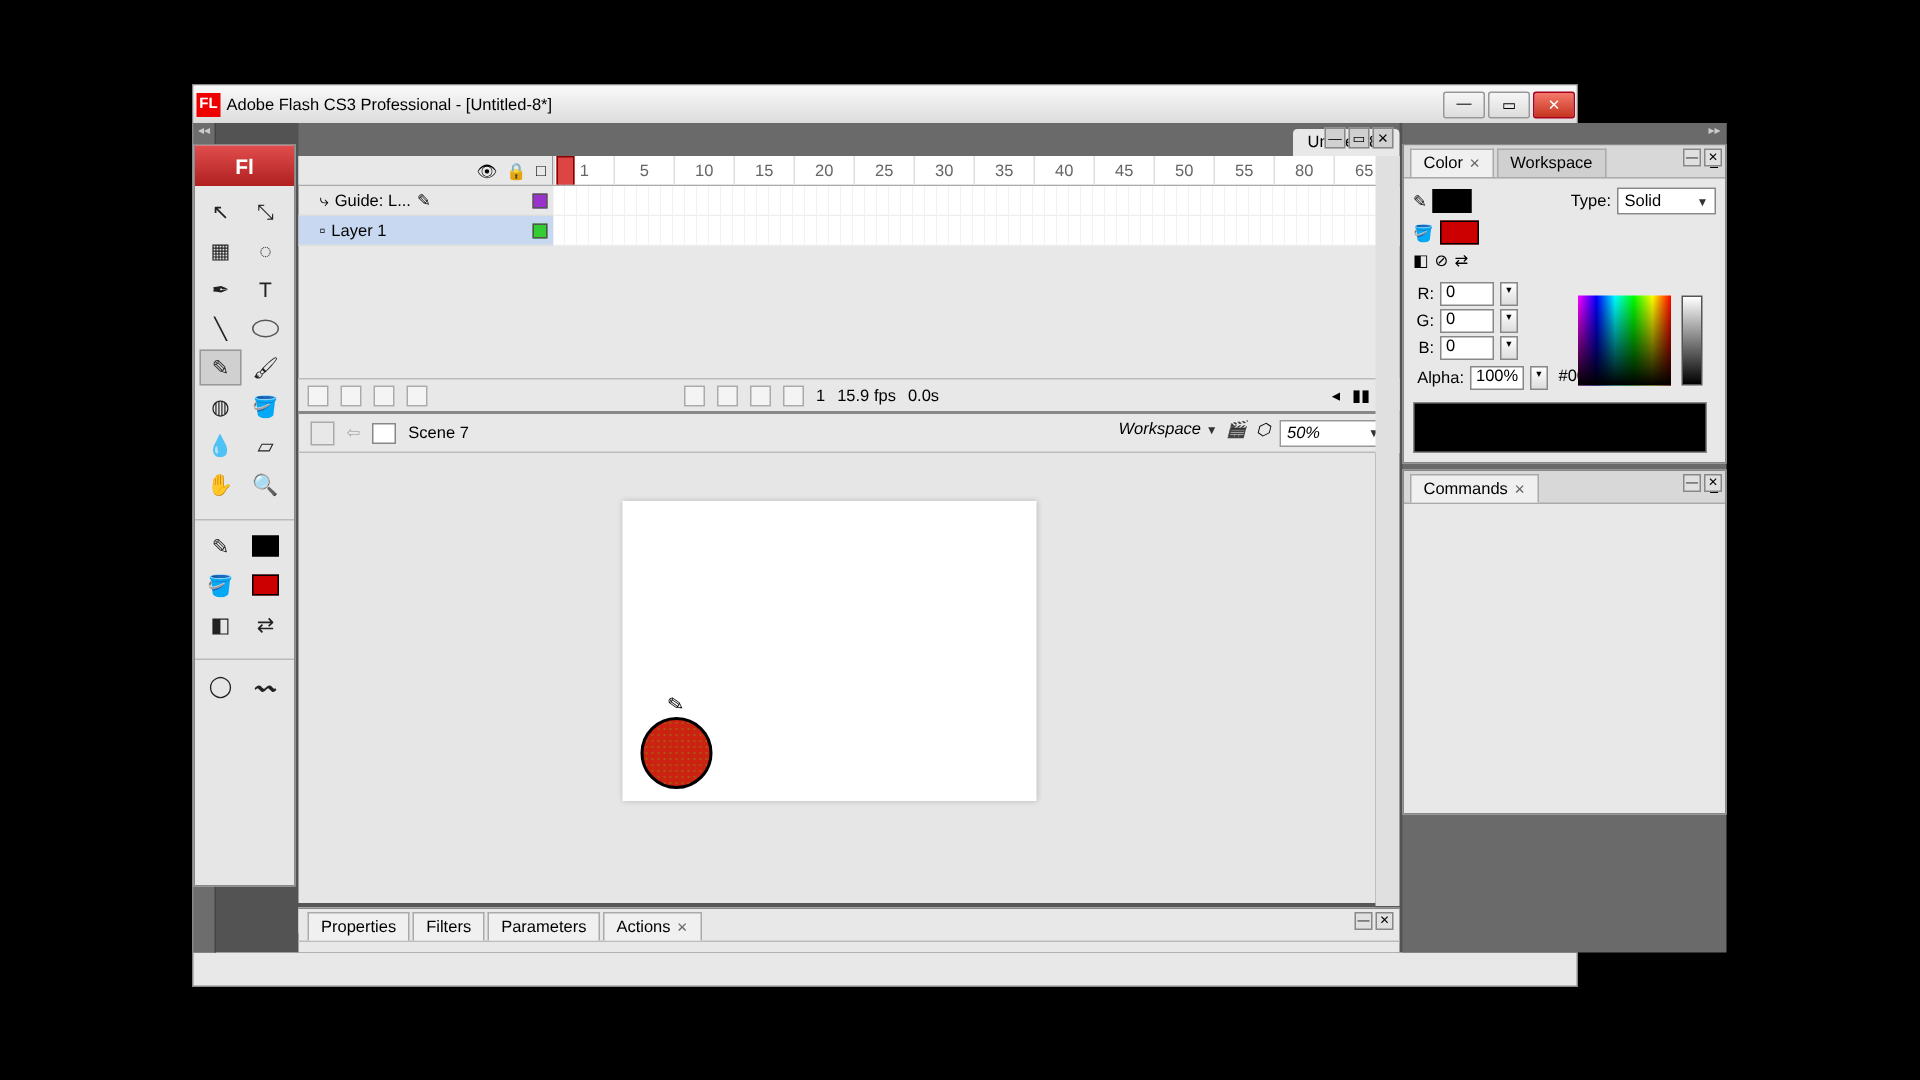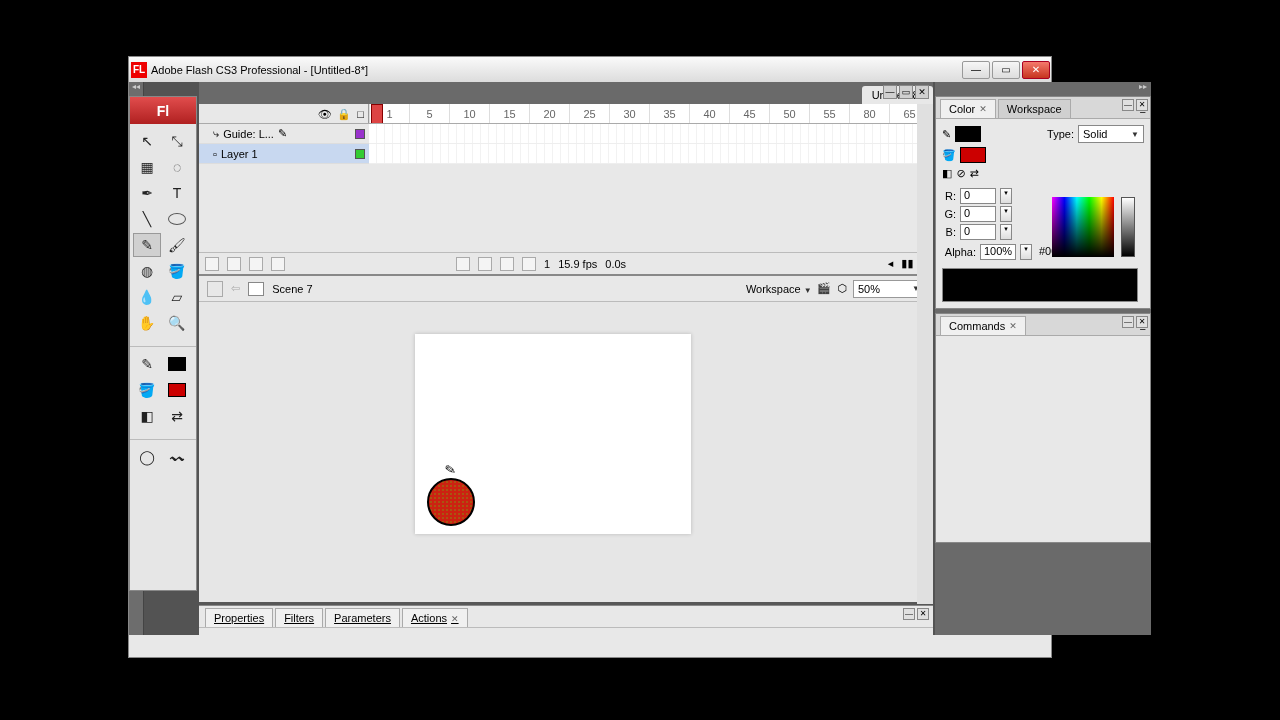--- a/index.html
+++ b/index.html
@@ -43,21 +43,21 @@
 .tl-frame-row { height: 20px; border-bottom: 1px solid #eee; position: relative; }
 .tl-frame-row::before { content: ''; position: absolute; left: 0; top: 0; width: 100%; height: 100%; background: repeating-linear-gradient(to right,#fff 0,#fff 7px,#f2f2f2 7px,#f2f2f2 8px); }
 .tl-playhead { position: absolute; left: 2px; top: 0; width: 10px; height: 162px; pointer-events: none; }
 .tl-playhead::before { content: ''; position: absolute; top: 0; left: 0; width: 10px; height: 18px; background: #d44; border: 1px solid #800; }
 .tl-playhead::after { content: ''; position: absolute; top: 18px; left: 4px; width: 1px; height: 144px; background: #d44; }
 .tl-footer { position: absolute; bottom: 0; left: 0; width: 100%; height: 22px; background: #e8e8e8; border-top: 1px solid #bbb; display: flex; align-items: center; padding: 0 6px; gap: 8px; font-size: 10px; }
 .tl-footer .ico { width: 14px; height: 14px; border: 1px solid #aaa; background: #f4f4f4; }
 .tl-footer .spacer { flex: 0 0 155px; }
 .scene-bar { height: 26px; background: #e8e8e8; border-bottom: 1px solid #bbb; display: flex; align-items: center; padding: 0 8px; gap: 8px; }
 .scene-bar .scene-ico { width: 16px; height: 14px; background: #fff; border: 1px solid #888; }
-.scene-bar .right { margin-left: auto; display: flex; align-items: center; gap: 6px; }
+.scene-bar .right { margin-left: auto; display: flex; gap: 6px; font-style: italic; }
 .zoom-sel { width: 72px; height: 18px; border: 1px solid #999; background: #fff; padding: 0 4px; display: flex; align-items: center; justify-content: space-between; }
 .canvas-viewport { position: absolute; left: 0; top: 220px; width: 718px; height: 300px; background: #e6e6e6; overflow: hidden; }
 .stage { position: absolute; left: 216px; top: 32px; width: 276px; height: 200px; background: #fff; box-shadow: 0 0 4px rgba(0,0,0,0.2); }
 .circle { position: absolute; left: 228px; top: 176px; width: 48px; height: 48px; border-radius: 50%; background: #c21; border: 2px solid #000; background-image: radial-gradient(#a51 1px, transparent 1px); background-size: 4px 4px; }
 .brush-cursor { position: absolute; left: 246px; top: 160px; font-size: 13px; color: #000; transform: rotate(-10deg); }
 .hscroll { position: absolute; left: 0; bottom: 14px; width: 718px; height: 16px; background: #e0e0e0; border-top: 1px solid #aaa; display: flex; }
 .hscroll .arrow { width: 16px; height: 16px; background: #d0d0d0; border: 1px solid #999; font-size: 9px; display: flex; align-items: center; justify-content: center; }
 .hscroll .track { flex: 1; background: #e8e8e8; position: relative; }
 .hscroll .thumb { position: absolute; left: 110px; width: 480px; height: 14px; top: 0; background: #c8c8c8; border: 1px solid #999; }
 .vscroll { position: absolute; right: 0; top: 22px; width: 16px; height: 500px; background: #e0e0e0; }
@@ -80,21 +80,21 @@
 .rgb-input { width: 36px; height: 16px; border: 1px solid #888; background: #fff; padding: 0 3px; }
 .step-btn { width: 12px; height: 16px; border: 1px solid #888; background: linear-gradient(#fff,#ddd); font-size: 7px; text-align: center; }
 .color-picker { position: absolute; right: 8px; top: 78px; width: 90px; height: 64px; }
 .spectrum { width: 62px; height: 60px; background: linear-gradient(to bottom, rgba(0,0,0,0), #000), linear-gradient(to right, #f0f, #00f, #0ff, #0f0, #ff0, #f00); display: inline-block; }
 .value-strip { width: 14px; height: 60px; background: linear-gradient(to bottom,#fff,#000); display: inline-block; margin-left: 4px; border: 1px solid #555; }
 .hex-box { width: 70px; height: 16px; border: 1px solid transparent; padding: 0 2px; }
 .big-swatch { width: 196px; height: 34px; background: #000; margin-top: 8px; border: 1px solid #888; }
 .library-panel { height: 230px; }
 .bottom-panel { position: absolute; left: 70px; bottom: 0; width: 734px; height: 30px; background: #e8e8e8; border-top: 1px solid #888; }
 .bottom-tabs { height: 22px; display: flex; align-items: flex-end; padding-left: 6px; gap: 2px; border-bottom: 1px solid #bbb; position: relative; }
-.bottom-tab { padding: 3px 8px; background: #f0f0f0; border: 1px solid #aaa; border-bottom: none; text-decoration: underline; }
+.bottom-tab { padding: 3px 8px; background: #f0f0f0; border: 1px solid #aaa; border-bottom: none; }
 .bottom-tab .x { font-size: 9px; margin-left: 4px; color: #666; }
 .bp-ctrls { position: absolute; right: 4px; top: 2px; display: flex; gap: 2px; }
 .bp-ctrls div { width: 12px; height: 12px; border: 1px solid #888; background: #e0e0e0; font-size: 8px; text-align: center; }
 .oval-btn { border: 1px solid #555; width: 18px; height: 12px; border-radius: 50%; }
 .tri-down { font-size: 8px; color: #333; }
 </style>
 </head>
 <body>
 
 <div class="app-window">

